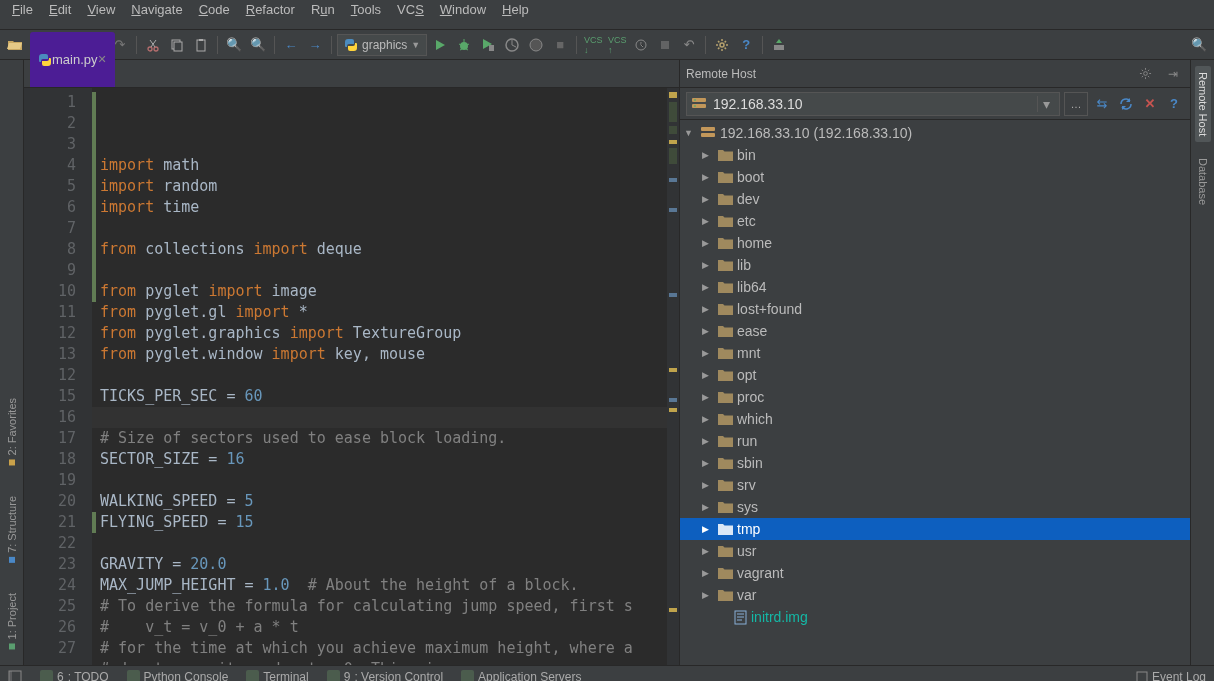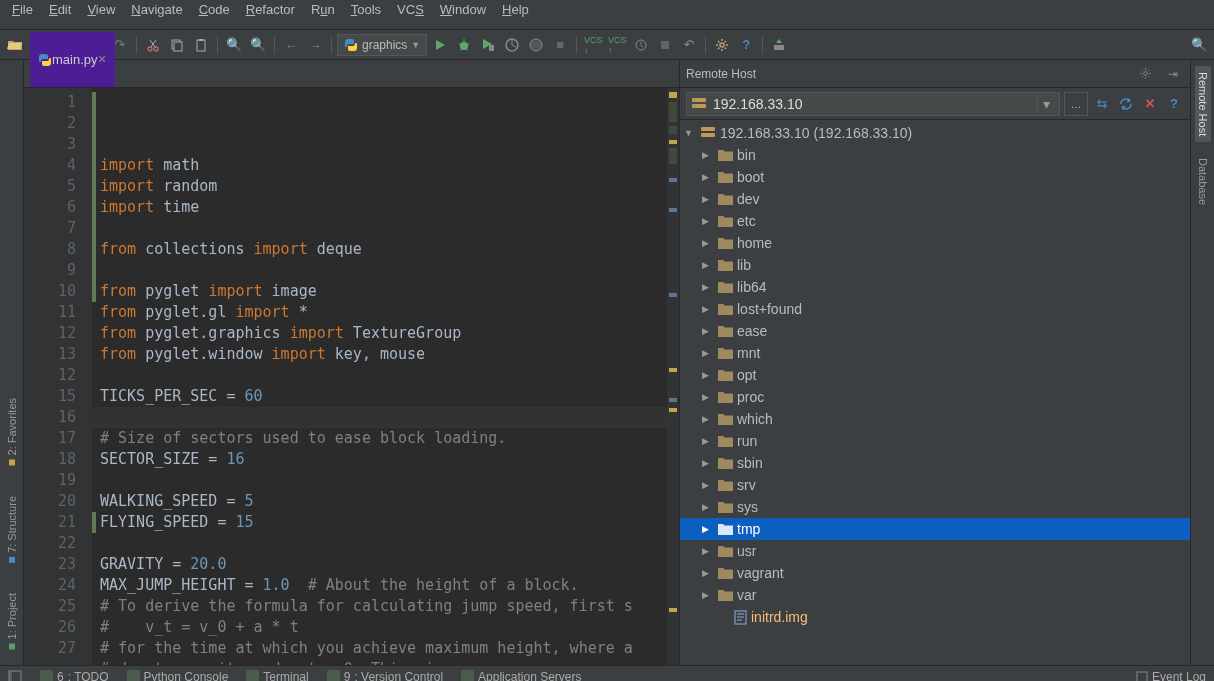--- a/index.html
+++ b/index.html
@@ -199,21 +199,21 @@
   align-items: center;
   gap: 4px;
   padding-left: 4px;
 }
 .tree-row.sel { background: #0d5fbf; color: #fff; }
 .tree-row .arrow { width: 12px; color: #999; font-size: 9px; }
 .tree-row .folder { color: #b09764; }
 .tree-row .label { color: #bbb; }
 .tree-row.sel .label, .tree-row.sel .arrow, .tree-row.sel .folder { color: #fff; }
 .tree-row .host-label { color: #bbb; }
-.tree-row .file-link { color: #fdba74; }
+.tree-row .file-link { color: #14b8a6; }
 
 .right-stripe {
   width: 24px;
   background: #3c3f41;
   border-left: 1px solid #282828;
   display: flex;
   flex-direction: column;
   align-items: center;
   gap: 10px;
   padding-top: 6px;

